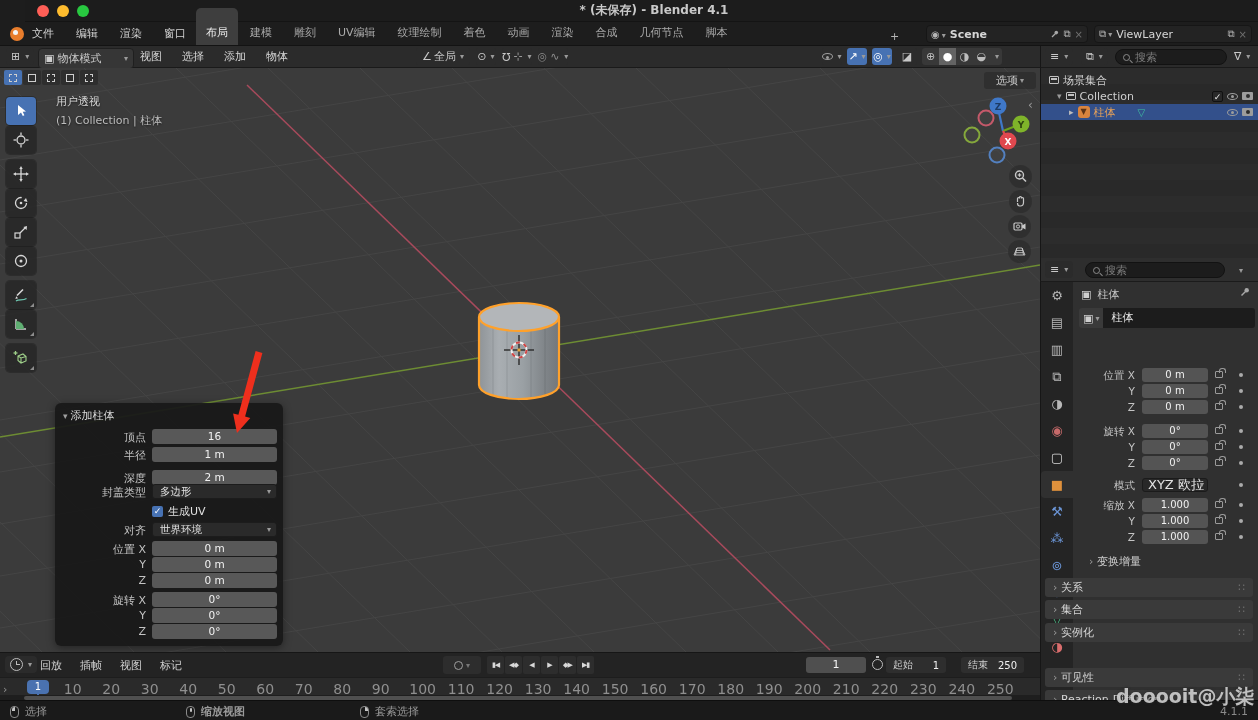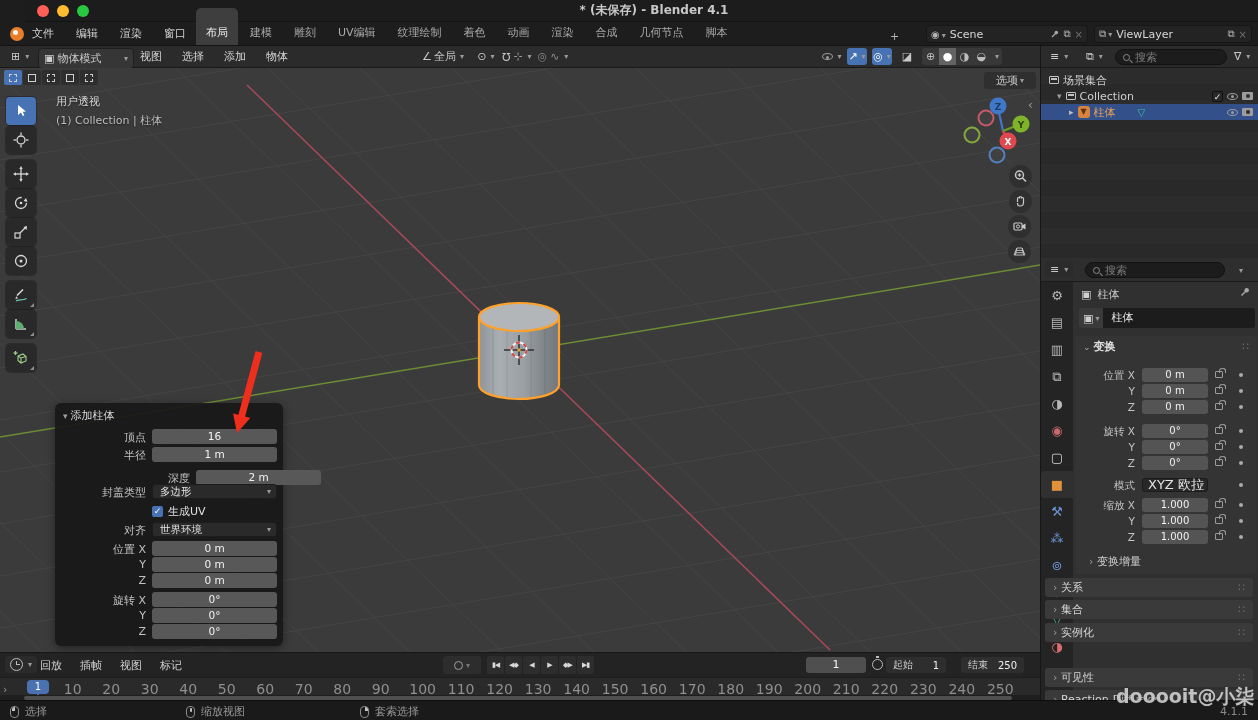--- a/index.html
+++ b/index.html
@@ -176,21 +176,21 @@
       <span>着色</span>
       <span>动画</span>
       <span>渲染</span>
       <span>合成</span>
       <span>几何节点</span>
       <span>脚本</span>
     </div>
   <span id="ws-add" class="abs" style="left:884px; top:4px;">+</span>
   <div class="sel-widget" style="left:926px; width:162px;">
     <span class="mini-ic chev">◉</span>
-    <span style="flex:1;">Scene</span>
+    <span style="flex:1;font-weight:bold;">Scene</span>
     <svg width="9" height="9" viewBox="0 0 9 9">
         <line x1="2" y1="7" x2="6" y2="3" stroke="#a8a8a8" stroke-width="1.3"></line>
         <circle cx="6.3" cy="2.6" r="1.8" fill="#a8a8a8"></circle>
       </svg>
     <span class="mini-ic">⧉</span>
     <span class="x-ic">×</span>
   </div>
   <div class="sel-widget" style="left:1094px; width:158px;">
     <span class="mini-ic chev">⧉</span>
     <span style="flex:1;">ViewLayer</span>
@@ -466,21 +466,21 @@
   <div id="op-panel">
     <div id="op-title">添加柱体</div>
     <div class="oprow" style="top:26px;">
         <span class="oplabel">顶点</span>
         <span class="opfield">16</span>
       </div>
     <div class="oprow" style="top:44px;">
         <span class="oplabel">半径</span>
         <span class="opfield">1 m</span>
       </div>
-    <div class="oprow" style="top:67px;margin-left:44px;">
+    <div class="oprow" style="top:67px;">
         <span class="oplabel">深度</span>
         <span class="opfield">2 m</span>
       </div>
     <div class="oprow" style="top:81px;">
         <span class="oplabel">封盖类型</span>
         <span class="opdrop">多边形</span>
       </div>
     <div class="oprow" style="top:101px;">
         <span class="opcheck">
           <span class="cbox"></span>
@@ -626,26 +626,20 @@
   <svg class="abs" style="left:198px; top:5px;" width="11" height="11">
       <line x1="2.5" y1="8.5" x2="7.5" y2="3.5" stroke="#a8a8a8" stroke-width="1.4"></line>
       <circle cx="7.7" cy="3.2" r="2.2" fill="#a8a8a8"></circle>
     </svg>
 
   <div class="abs flex" style="left:38px; top:26px; width:176px; height:20px;">
     <span class="chev" style="background:#3a3a3a; border-radius:3px 0 0 3px; height:20px; display:flex; align-items:center; padding:0 4px; color:#cfcfcf;">▣</span>
     <span style="flex:1; background:#1c1c1c; border-radius:0 3px 3px 0; height:20px; line-height:20px; padding-left:8px; color:#e8e8e8;">柱体</span>
   </div>
 
-  <div class="abs" style="left:34px; top:54px; width:182px; height:238px; background:#343434; border-radius:4px;">
-    <div class="flex" style="justify-content:space-between; padding:3px 8px 0 8px;">
-      <span class="panel-hdr">变换</span>
-      <span class="dragdots"></span>
-    </div>
-  </div>
   <div class="prow" style="left:30px; top:86px;">
       <span class="plabel">位置 X</span>
       <span class="pfield">0 m</span>
       <span class="icon-lock"></span>
       <span class="pdot"></span>
     </div>
   <div class="prow" style="left:30px; top:102px;">
       <span class="plabel">Y</span>
       <span class="pfield">0 m</span>
       <span class="icon-lock"></span>
@@ -792,21 +786,21 @@
   <div id="tl-scroll-track"></div>
   <div id="tl-scrollbar"></div>
   <div id="tl-expand">›</div>
 </div>
 
 <div id="statusbar" class="abs">
   <div class="hint" style="left:10px;">
       <span class="mouse left"></span>
       <span>选择</span>
     </div>
-  <div class="hint" style="left:186px;">
+  <div class="hint" style="left:186px;font-weight:bold;">
       <span class="mouse mid"></span>
       <span>缩放视图</span>
     </div>
   <div class="hint" style="left:360px;">
       <span class="mouse right"></span>
       <span>套索选择</span>
     </div>
   <div id="version">4.1.1</div>
 </div>
 <div id="watermark">dooooit@小柒</div>

